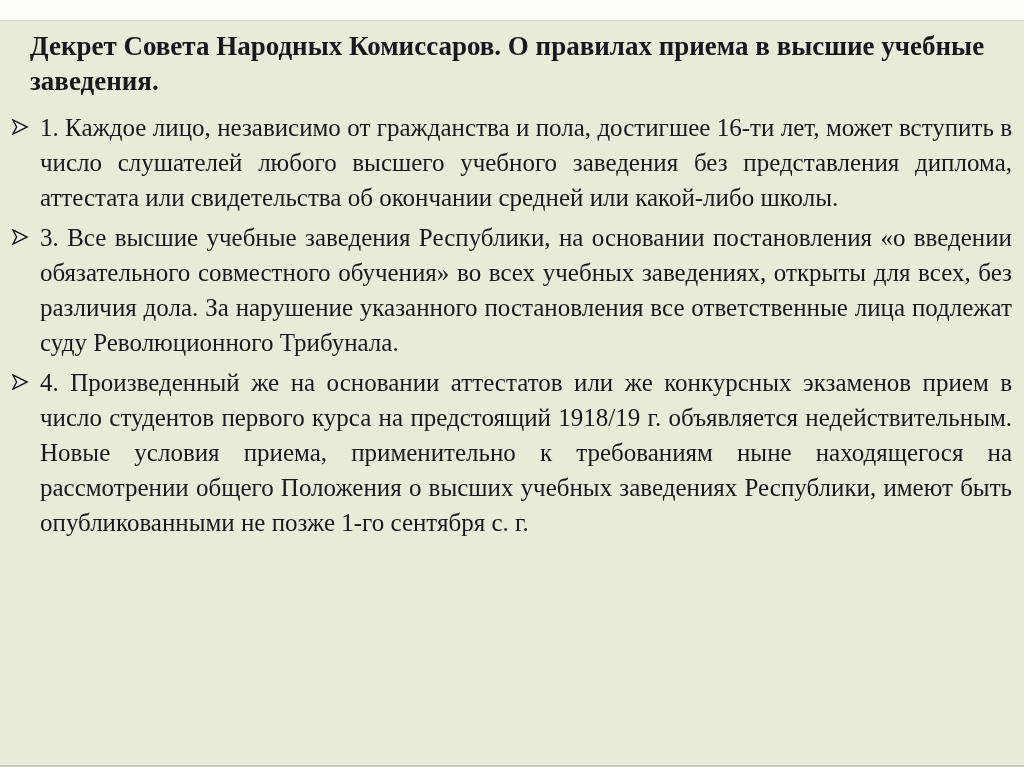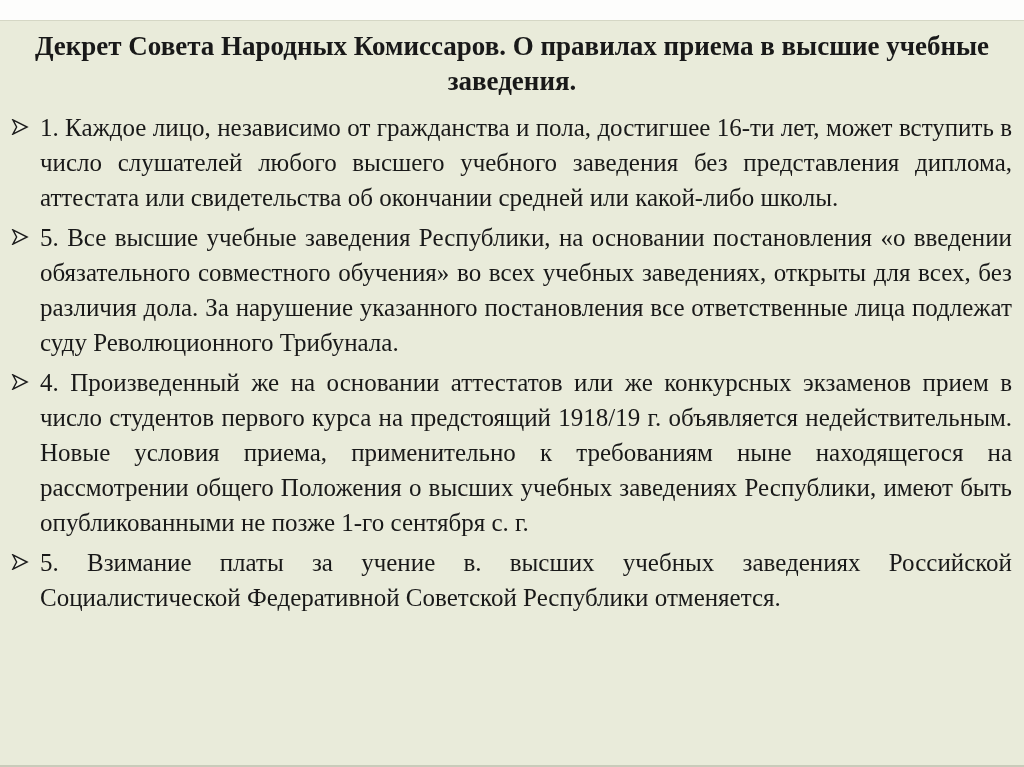--- a/index.html
+++ b/index.html
@@ -24,21 +24,20 @@
     height: 747px;
     background: var(--color-background, #e9ebda);
     border-top: 1px solid #d5d7c5;
     border-bottom: 2px solid var(--color-edge_line, #c9cbba);
     color: var(--color-text, #191919);
     padding: 6px 0 0 0;
   }
   .slide-title {
     margin: 0;
     padding: 2px 30px 6px 30px;
-    text-align: center;
     font-weight: bold;
     font-size: 27px;
     line-height: 35px;
     color: var(--color-text, #191919);
   }
   .bullet-list {
     padding: 0 12px 0 8px;
   }
   .bullet-item {
     display: flex;
@@ -84,36 +83,28 @@
         <span class="bullet-text">1. Каждое лицо, независимо от гражданства и пола, достигшее 16-ти лет, может вступить в число слушателей любого высшего учебного заведения без представления диплома, аттестата или свидетельства об окончании средней или какой-либо школы.</span>
       </div>
 
 
       <div class="bullet-item">
         <span class="bullet-marker">
           <svg width="18" height="16" viewBox="0 0 20 18" aria-hidden="true">
             <path d="M2 1 L18 9 L2 17 L6.2 9 Z" fill="#f2f4e6" stroke="#1c1c1c" stroke-width="1.6" stroke-linejoin="miter"></path>
           </svg>
         </span>
-        <span class="bullet-text">5. Все высшие учебные заведения Республики, на основании постановления «о введении обязательного совместного обучения»  во всех учебных заведениях, открыты для всех, без различия дола. За нарушение указанного постановления все ответственные лица подлежат суду Революционного Трибунала.</span>
+        <span class="bullet-text">3. Все высшие учебные заведения Республики, на основании постановления «о введении обязательного совместного обучения»  во всех учебных заведениях, открыты для всех, без различия дола. За нарушение указанного постановления все ответственные лица подлежат суду Революционного Трибунала.</span>
       </div>
 
       <div class="bullet-item">
         <span class="bullet-marker">
           <svg width="18" height="16" viewBox="0 0 20 18" aria-hidden="true">
             <path d="M2 1 L18 9 L2 17 L6.2 9 Z" fill="#f2f4e6" stroke="#1c1c1c" stroke-width="1.6" stroke-linejoin="miter"></path>
           </svg>
         </span>
         <span class="bullet-text">4. Произведенный же на основании аттестатов или же конкурсных экзаменов прием в число студентов первого курса на предстоящий 1918/19 г. объявляется недействительным. Новые условия приема, применительно к требованиям ныне находящегося на рассмотрении общего Положения о высших учебных заведениях Республики, имеют быть опубликованными не позже 1-го сентября с. г.</span>
       </div>
 
-      <div class="bullet-item">
-        <span class="bullet-marker">
-          <svg width="18" height="16" viewBox="0 0 20 18" aria-hidden="true">
-            <path d="M2 1 L18 9 L2 17 L6.2 9 Z" fill="#f2f4e6" stroke="#1c1c1c" stroke-width="1.6" stroke-linejoin="miter"></path>
-          </svg>
-        </span>
-        <span class="bullet-text">5. Взимание платы за учение в. высших учебных заведениях Российской Социалистической Федеративной Советской Республики отменяется.</span>
-      </div>
 
     </div>
   </div>
 </div>
 
 </body></html>

